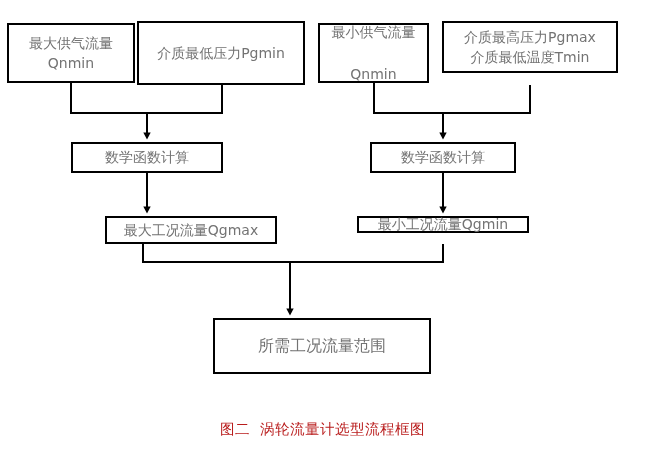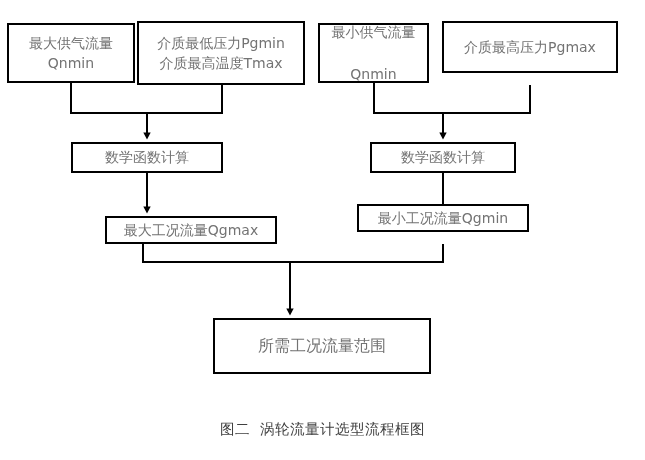--- a/index.html
+++ b/index.html
@@ -34,39 +34,39 @@
     white-space: nowrap;
   }
   
   #n-qnmax      { left:7px;   top:23px;  width:128px; height:60px;  font-size:14px; }
   #n-pgmin      { left:137px; top:21px;  width:168px; height:64px;  font-size:14px; }
   #n-qnmin      { left:318px; top:23px;  width:111px; height:60px;  font-size:14px;gap:22px; }
   #n-pgmax      { left:442px; top:21px;  width:176px; height:52px;  font-size:14px; }
   #n-calc-left  { left:71px;  top:142px; width:152px; height:31px;  font-size:14px; }
   #n-calc-right { left:370px; top:142px; width:146px; height:31px;  font-size:14px; }
   #n-qgmax      { left:57px;  top:216px; width:172px; height:28px;  font-size:14px;margin-left:48px; }
-  #n-qgmin      { left:357px; top:204px; width:172px; height:28px;  font-size:14px; }
+  #n-qgmin      { left:357px; top:216px; width:172px; height:17px;  font-size:14px; }
   #n-range      { left:213px; top:318px; width:218px; height:56px;  font-size:16px; }
 
   #flow-lines {
     position: absolute;
     left: 0;
     top: 0;
     width: 645px;
     height: 460px;
     z-index: 1;
   }
   #caption {
     position: absolute;
     left: 0;
     top: 420px;
     width: 645px;
     text-align: center;
     font-size: 14.5px;
-    color: #404040;
+    color: #b91c1c;
     letter-spacing: 0.5px;
     white-space: pre;
   }
 </style>
 </head>
 <body>
 
 <div id="canvas">
 
   <svg id="flow-lines" viewBox="0 0 645 460" xmlns="http://www.w3.org/2000/svg">
@@ -93,30 +93,30 @@
     </g>
   </svg>
 
   <div class="node" id="n-qnmax">
     <span class="ln">最大供气流量</span>
     <span class="ln">Qnmin</span>
   </div>
 
   <div class="node" id="n-pgmin">
     <span class="ln">介质最低压力Pgmin</span>
-    <span class="ln">介质最高温度Tmax</span>
   </div>
 
   <div class="node" id="n-qnmin">
     <span class="ln">最小供气流量</span>
     <span class="ln">Qnmin</span>
   </div>
 
   <div class="node" id="n-pgmax">
     <span class="ln">介质最高压力Pgmax</span>
+    <span class="ln">介质最低温度Tmin</span>
   </div>
 
   <div class="node" id="n-calc-left">
     <span class="ln">数学函数计算</span>
   </div>
 
   <div class="node" id="n-calc-right">
     <span class="ln">数学函数计算</span>
   </div>
 

